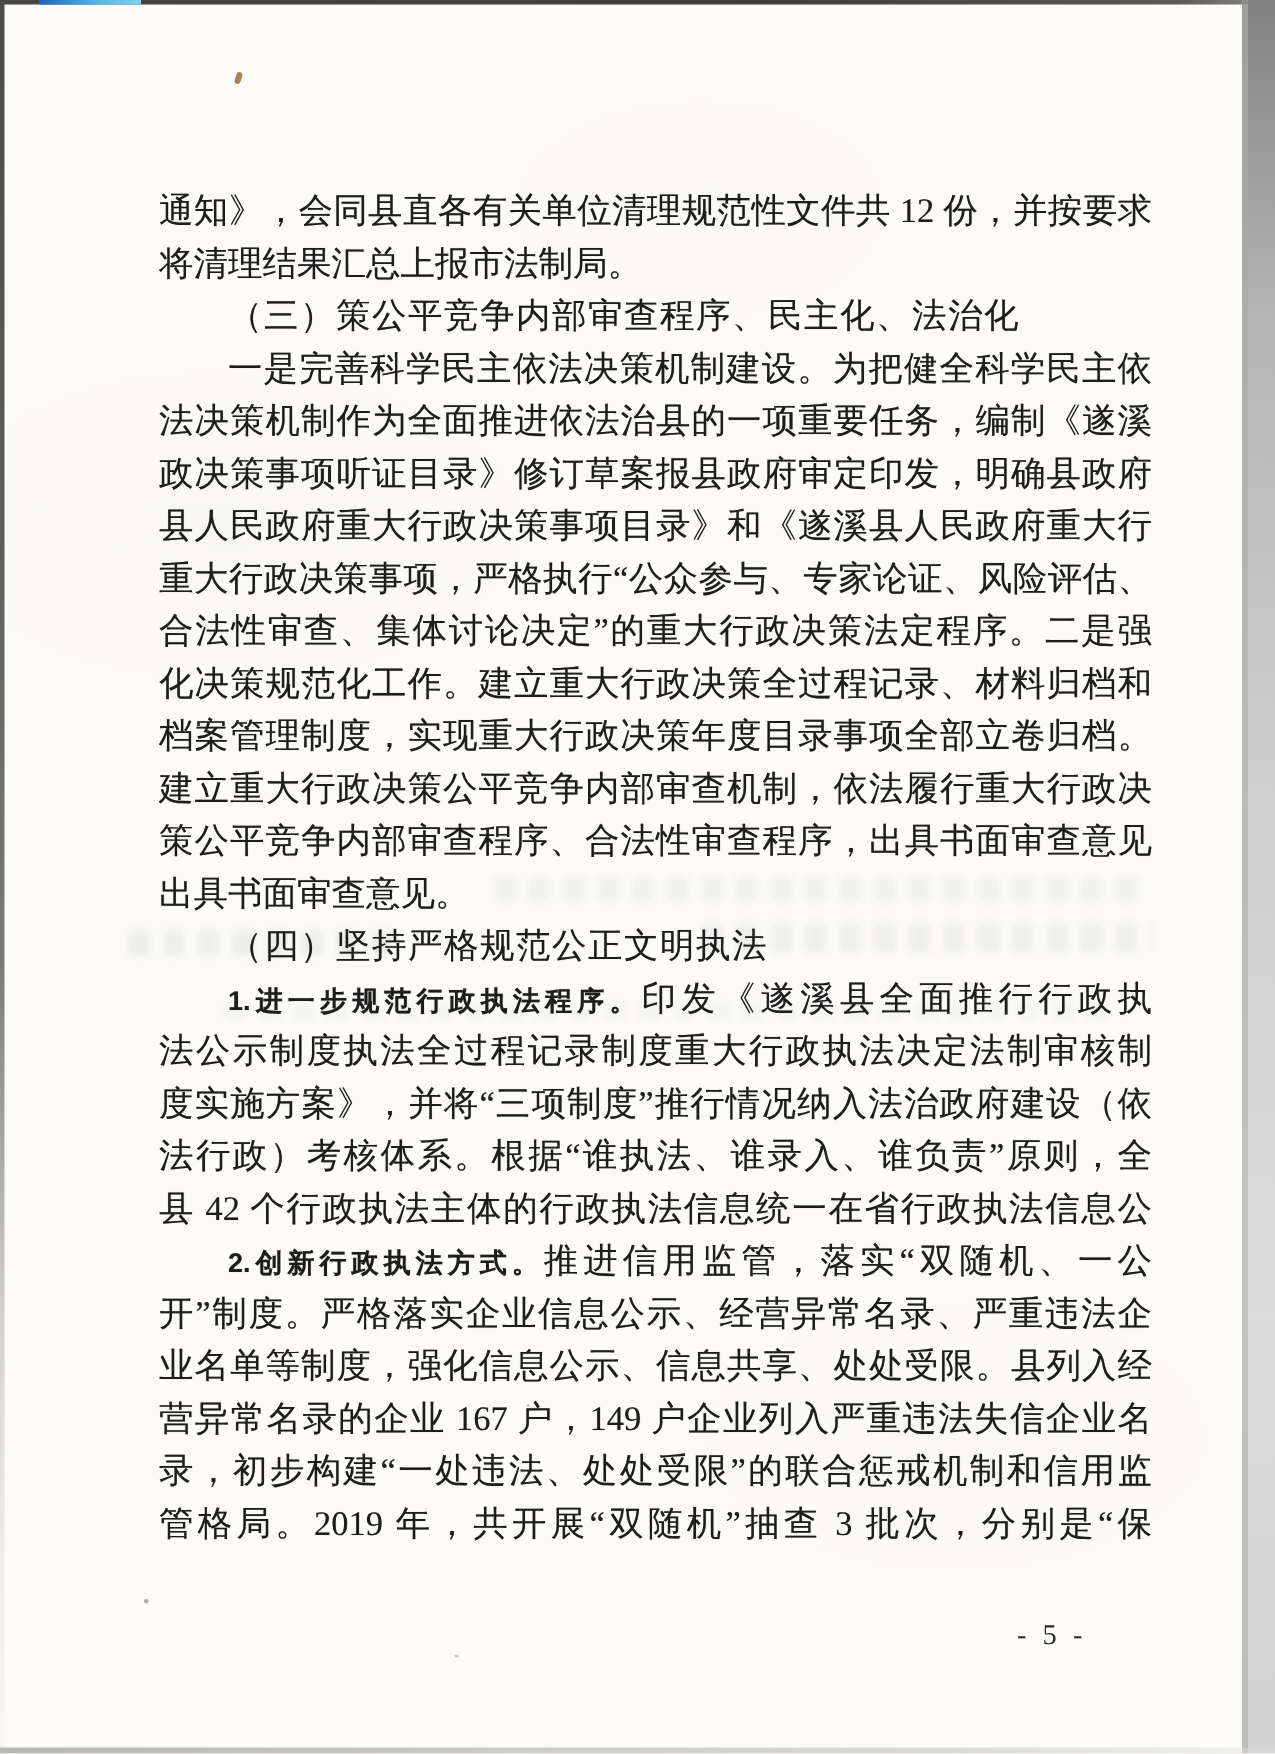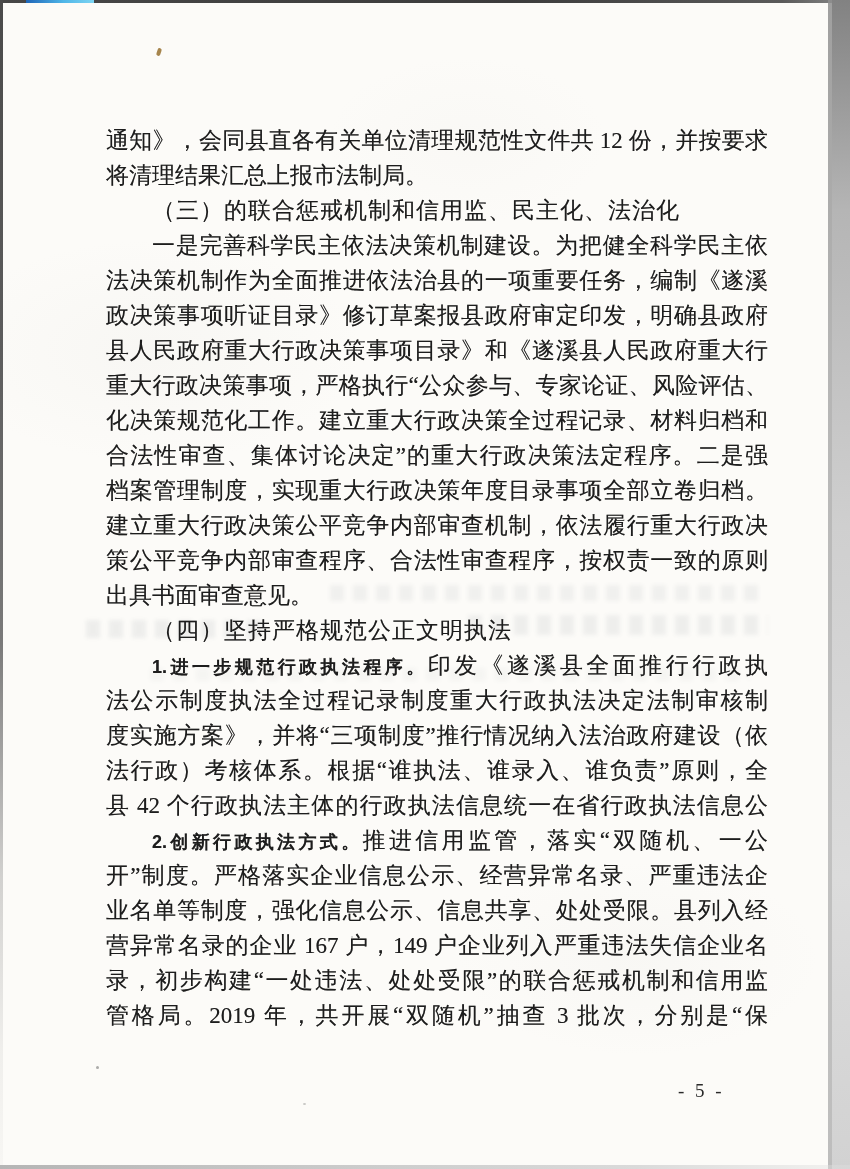--- a/index.html
+++ b/index.html
@@ -120,31 +120,31 @@
   <div class="dot dot-3"></div>
 
   <div class="ghost ghost-1"></div>
   <div class="ghost ghost-2"></div>
   <div class="ghost ghost-3"></div>
   <div class="ghost ghost-4"></div>
 
   <div class="text-block">
       <div class="line fill">通知》，会同县直各有关单位清理规范性文件共 12 份，并按要求</div>
       <div class="line">将清理结果汇总上报市法制局。</div>
-      <div class="line indent heading">（三）的联合惩戒机制和信用监、民主化、法治化</div>
+      <div class="line indent heading">（三）策公平竞争内部审查程序、民主化、法治化</div>
       <div class="line indent fill">一是完善科学民主依法决策机制建设。为把健全科学民主依</div>
       <div class="line fill">法决策机制作为全面推进依法治县的一项重要任务，编制《遂溪</div>
       <div class="line fill">政决策事项听证目录》修订草案报县政府审定印发，明确县政府</div>
       <div class="line fill">县人民政府重大行政决策事项目录》和《遂溪县人民政府重大行</div>
       <div class="line fill">重大行政决策事项，严格执行“公众参与、专家论证、风险评估、</div>
+      <div class="line fill">合法性审查、集体讨论决定”的重大行政决策法定程序。二是强</div>
       <div class="line fill">化决策规范化工作。建立重大行政决策全过程记录、材料归档和</div>
-      <div class="line fill">合法性审查、集体讨论决定”的重大行政决策法定程序。二是强</div>
       <div class="line fill">档案管理制度，实现重大行政决策年度目录事项全部立卷归档。</div>
       <div class="line fill">建立重大行政决策公平竞争内部审查机制，依法履行重大行政决</div>
-      <div class="line fill">策公平竞争内部审查程序、合法性审查程序，按权责一致的原则</div>
+      <div class="line fill">策公平竞争内部审查程序、合法性审查程序，出具书面审查意见</div>
       <div class="line">出具书面审查意见。</div>
       <div class="line indent heading">（四）坚持严格规范公正文明执法</div>
       <div class="line indent fill"><span class="lead">1.进一步规范行政执法程序。</span>印发《遂溪县全面推行行政执</div>
       <div class="line fill">法公示制度执法全过程记录制度重大行政执法决定法制审核制</div>
       <div class="line fill">度实施方案》，并将“三项制度”推行情况纳入法治政府建设（依</div>
       <div class="line fill">法行政）考核体系。根据“谁执法、谁录入、谁负责”原则，全</div>
       <div class="line fill">县 42 个行政执法主体的行政执法信息统一在省行政执法信息公</div>
       <div class="line indent fill"><span class="lead">2.创新行政执法方式。</span>推进信用监管，落实“双随机、一公</div>
       <div class="line fill">开”制度。严格落实企业信息公示、经营异常名录、严重违法企</div>
       <div class="line fill">业名单等制度，强化信息公示、信息共享、处处受限。县列入经</div>

